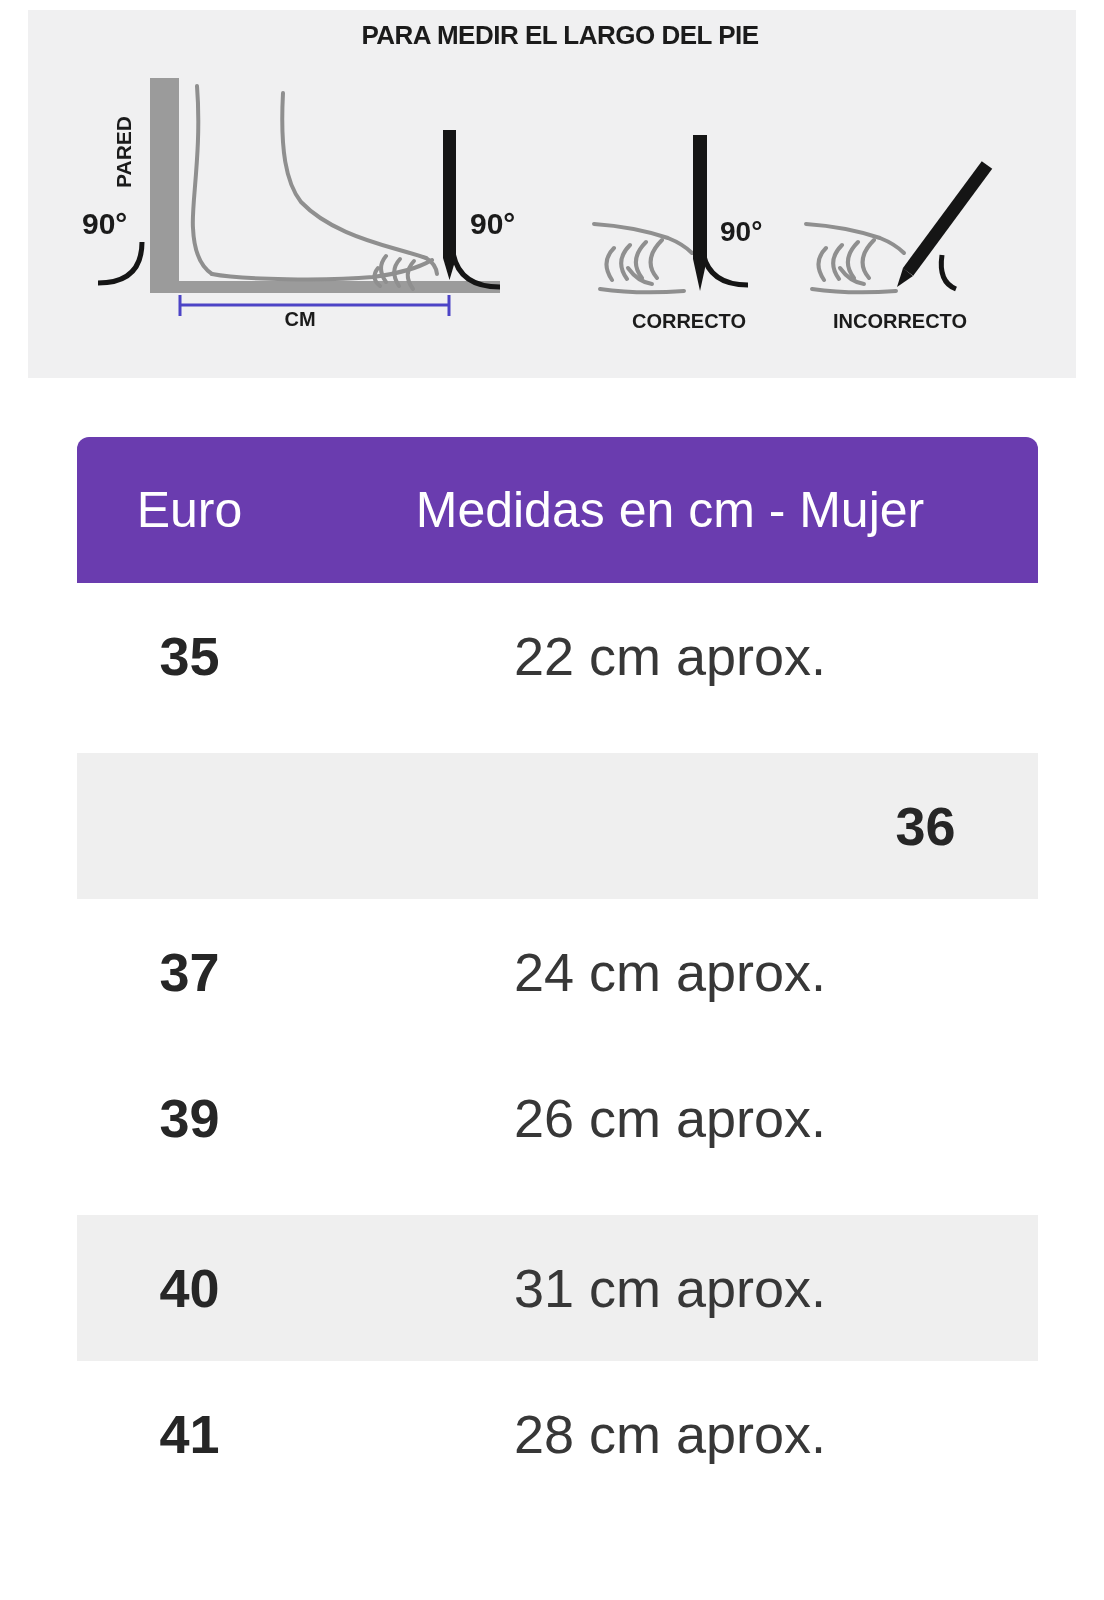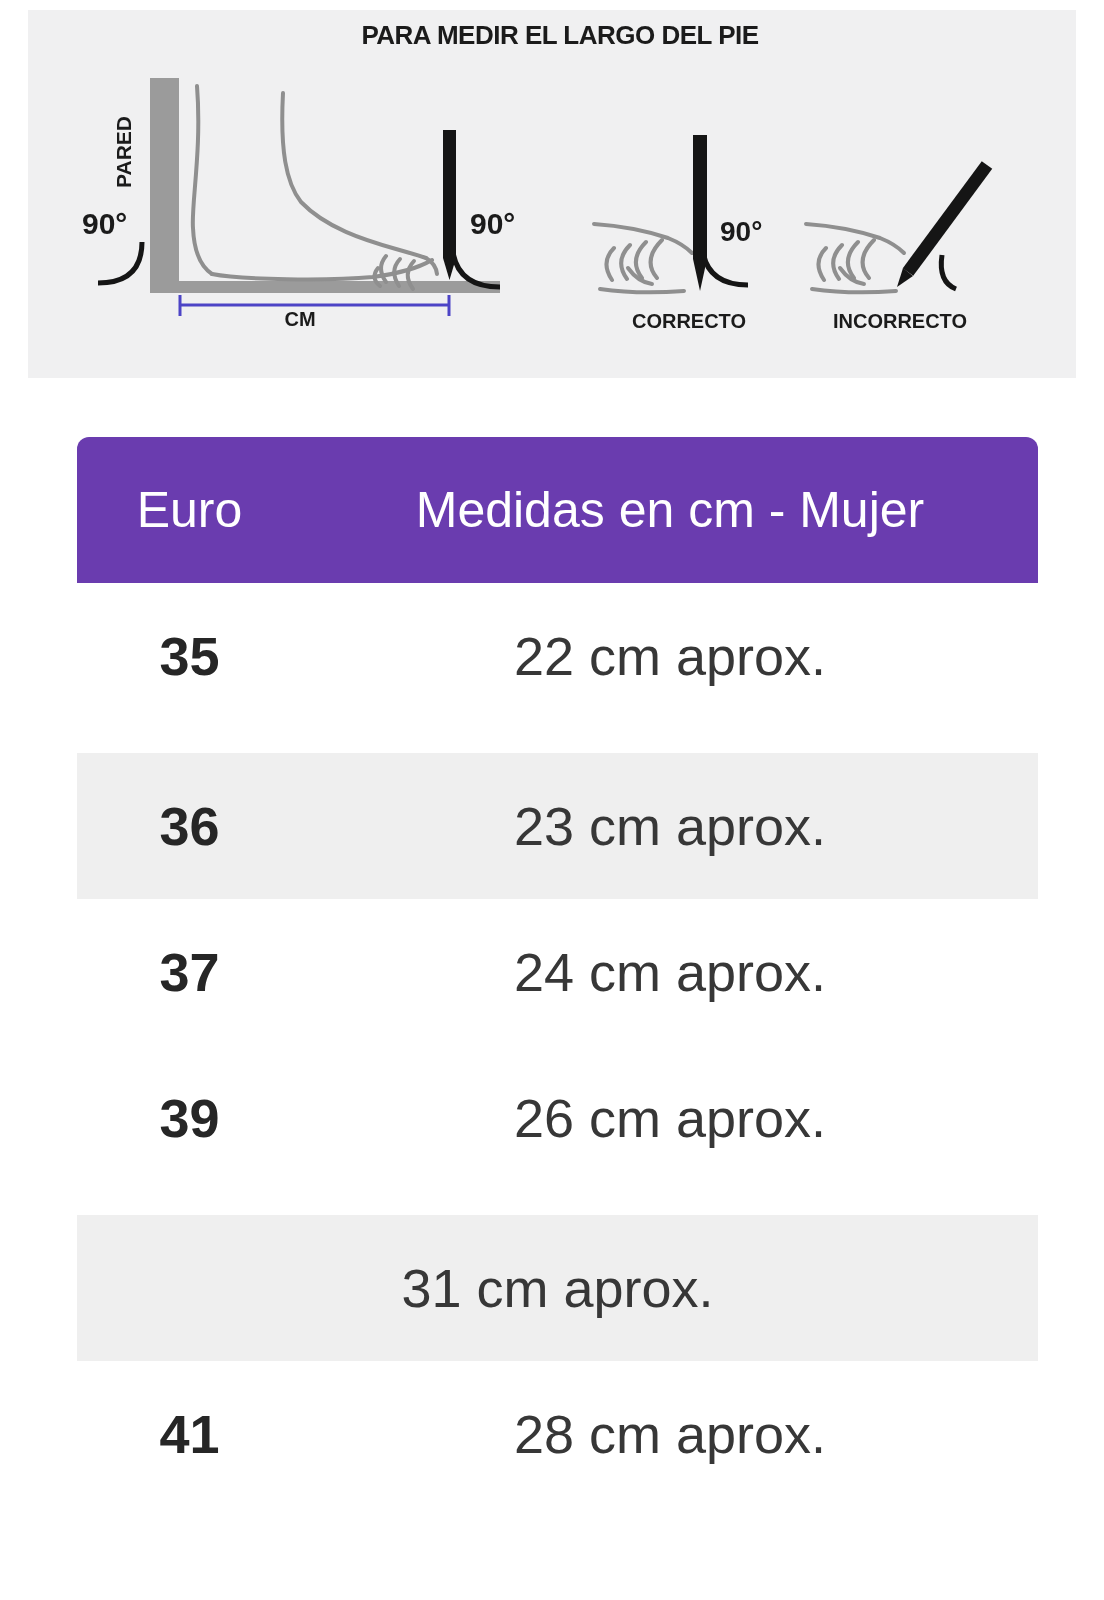--- a/index.html
+++ b/index.html
@@ -113,31 +113,31 @@
     <div class="c1">Euro</div>
     <div class="c2">Medidas en cm - Mujer</div>
   </div>
   <div>
       <div class="t-row">
         <div class="c1">35</div>
         <div class="c2">22 cm aprox.</div>
       </div>
       <div class="t-row alt">
         <div class="c1">36</div>
-        <div class="c2">23 cm aprox.</div>
       </div>
       <div class="t-row">
         <div class="c1">37</div>
         <div class="c2">24 cm aprox.</div>
       </div>
       <div class="t-row">
         <div class="c1">39</div>
         <div class="c2">26 cm aprox.</div>
       </div>
       <div class="t-row alt">
+        <div class="c1">40</div>
         <div class="c2">31 cm aprox.</div>
       </div>
       <div class="t-row">
         <div class="c1">41</div>
         <div class="c2">28 cm aprox.</div>
       </div>
     </div>
 </div>
 
 </body></html>

